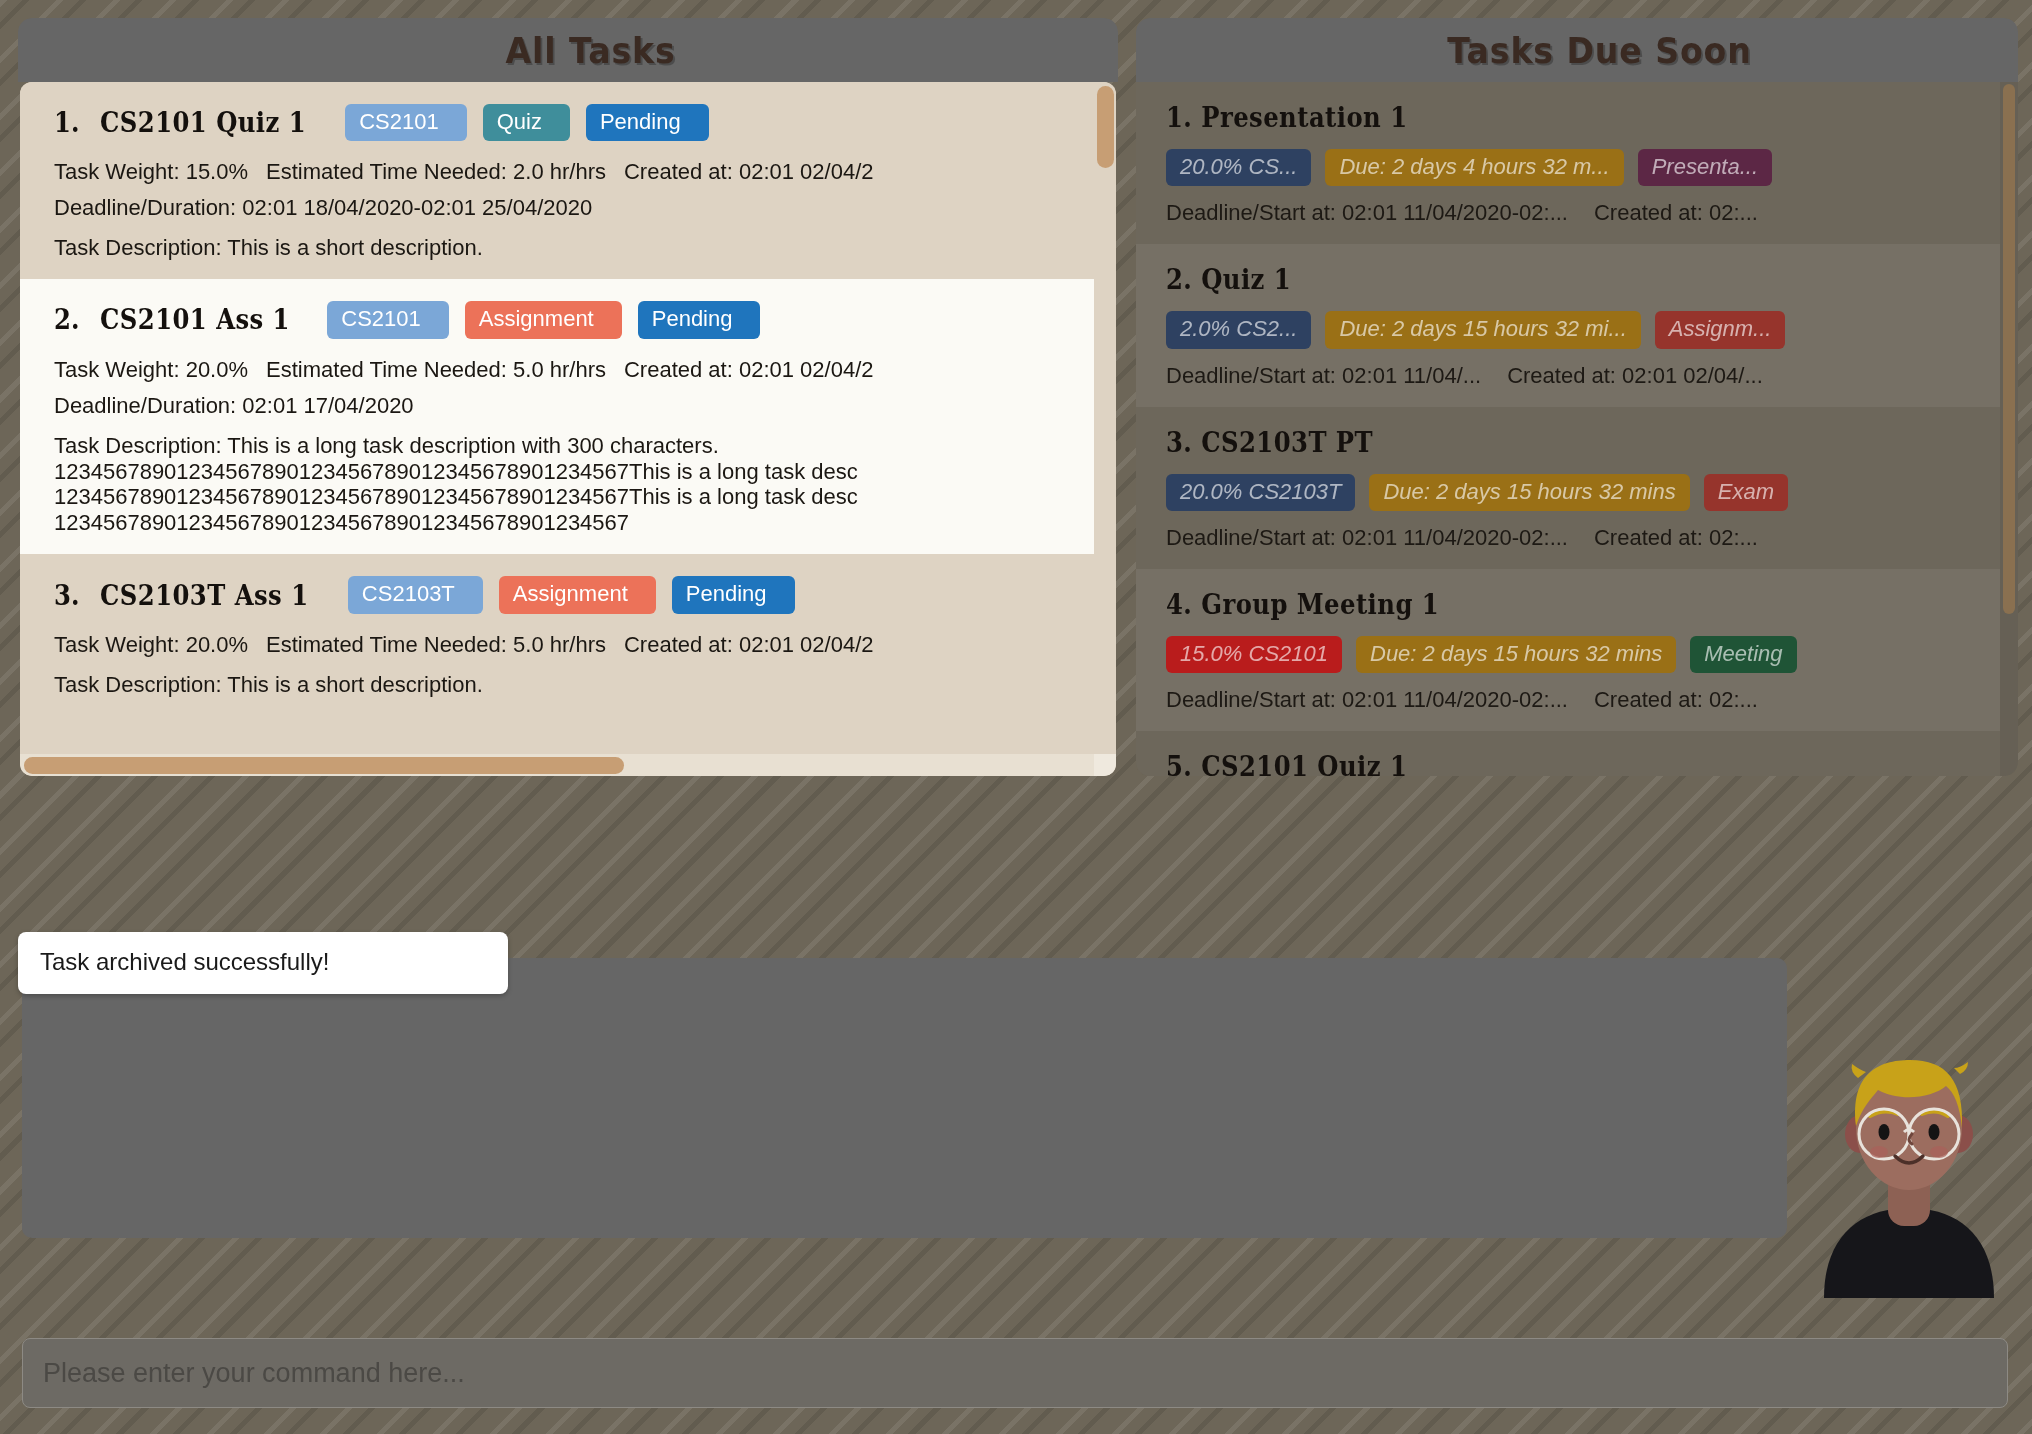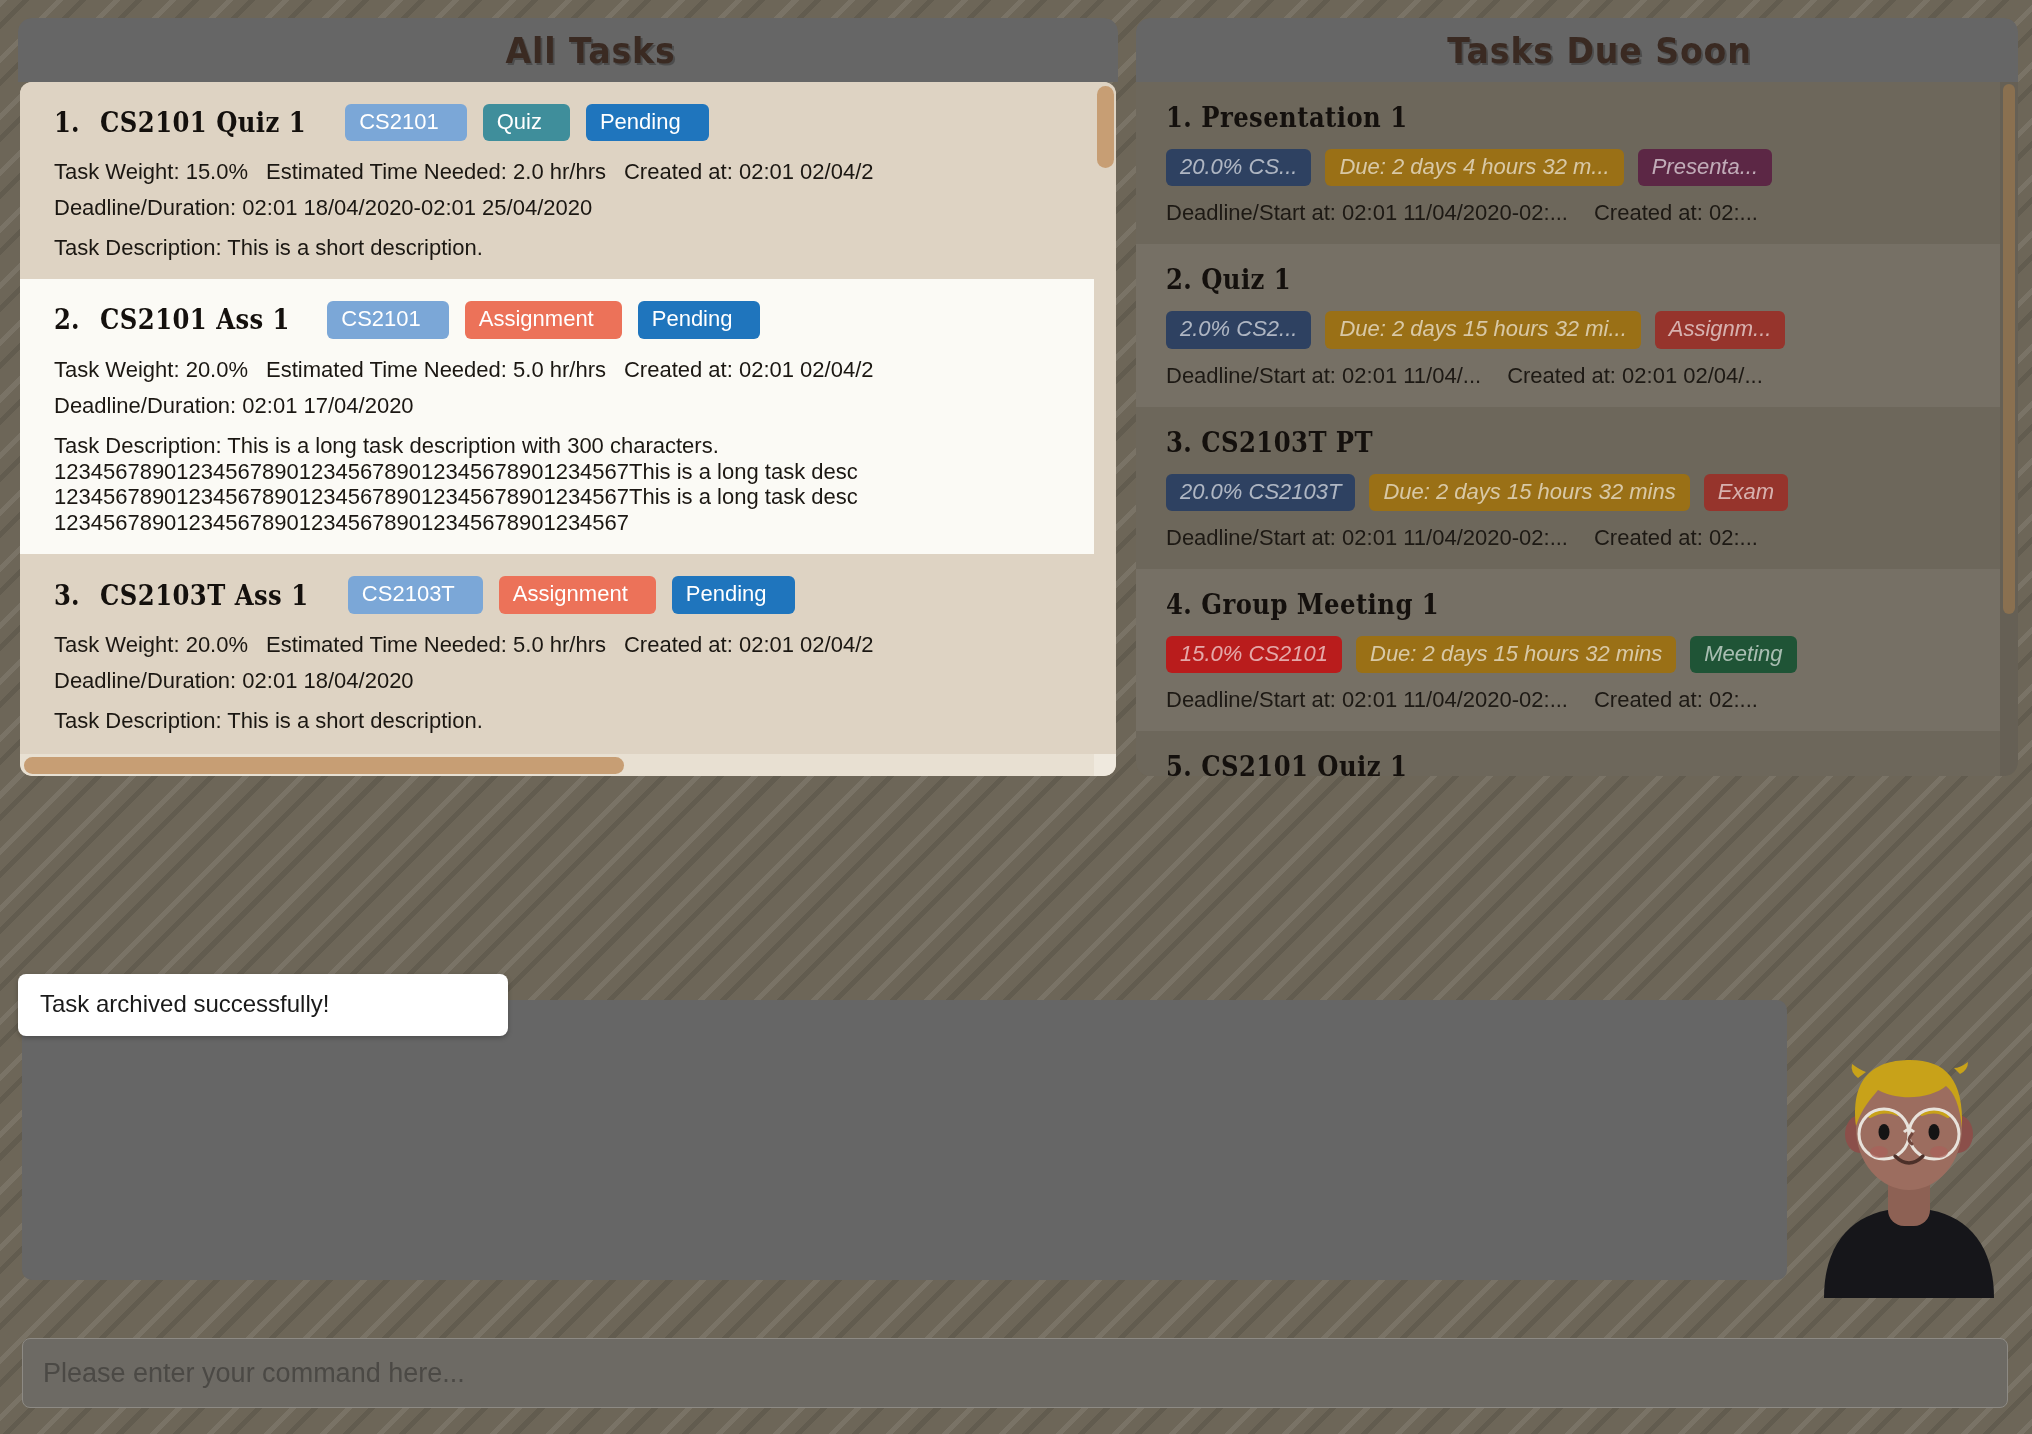--- a/index.html
+++ b/index.html
@@ -245,21 +245,21 @@
     top: 2px; left: 3px;
     width: 12px; height: 530px;
     background: #8a7050;
     border-radius: 7px;
   }
 
   
   .response-box {
     position: absolute;
     left: 22px;
-    top: 1000px;
+    top: 958px;
     width: 1765px;
     height: 280px;
     background: #666666;
     border-radius: 10px;
   }
 
   .toast {
     position: absolute;
     left: -4px;
     top: -26px;
@@ -343,21 +343,20 @@
           </div>
           <div class="task-card odd">
             <div class="task-head">
               <span class="task-index">3.</span>
               <span class="task-name">CS2103T Ass 1</span>
               <span class="badge" style="background: rgb(123, 167, 215);">CS2103T</span>
               <span class="badge" style="background: rgb(236, 114, 89);">Assignment</span>
               <span class="badge" style="background: rgb(31, 117, 189);">Pending</span>
             </div>
             <div class="meta-line"><span>Task Weight: 20.0%</span><span class="sp"></span><span>Estimated Time Needed: 5.0 hr/hrs</span><span class="sp"></span><span>Created at: 02:01 02/04/2</span></div>
-            <div class="meta-line">Deadline/Duration: 02:01 18/04/2020</div>
             <div class="desc-block">Task Description: This is a short description.</div>
           </div>
         </div>
 
       <div class="sb-v-left">
         <div class="thumb"></div>
       </div>
       <div class="sb-h-left">
         <div class="thumb"></div>
       </div>

